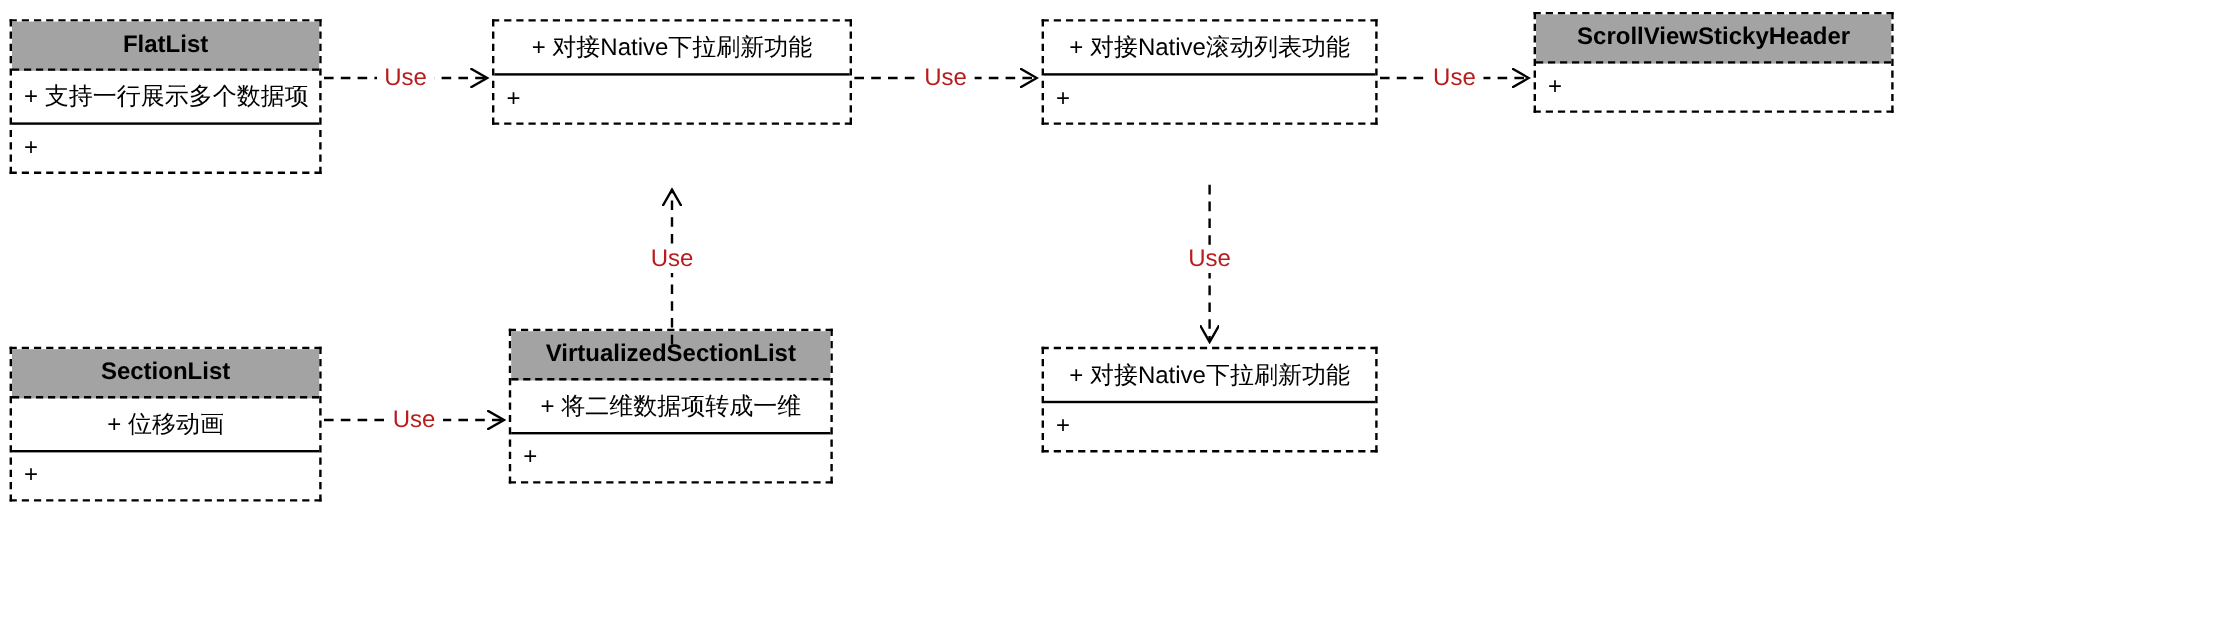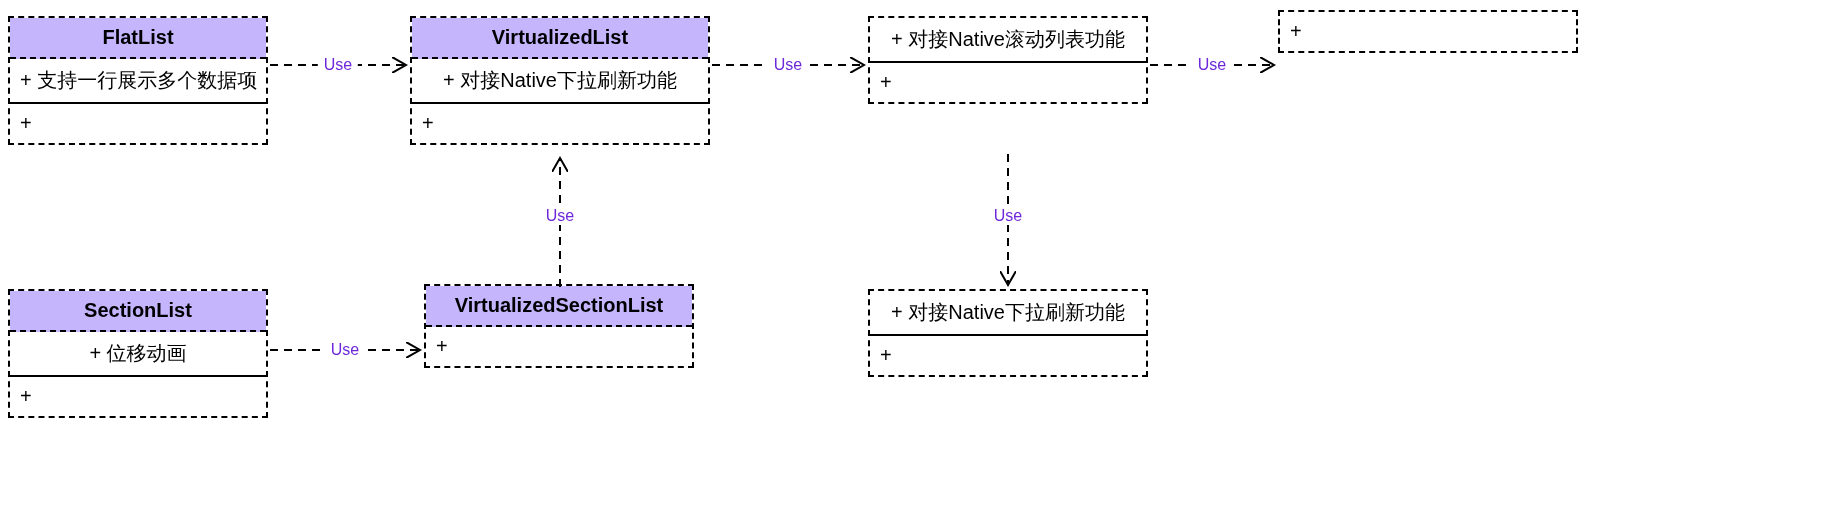--- a/index.html
+++ b/index.html
@@ -13,21 +13,21 @@
     color: #000000;
     position: relative;
   }
   .class-box {
     position: absolute;
     border: 2px dashed #000000;
     background: #ffffff;
     box-sizing: border-box;
   }
   .class-header {
-    background: #c4b5fd;
+    background: #a3a3a3;
     border-bottom: 2px dashed #000000;
     text-align: center;
     font-weight: bold;
     padding: 8px 6px;
     box-sizing: border-box;
     white-space: nowrap;
   }
   .class-attr {
     border-bottom: 2px solid #000000;
     padding: 8px 10px;
@@ -45,59 +45,60 @@
     left: 0;
     top: 0;
     width: 1848px;
     height: 516px;
     pointer-events: none;
   }
   .edge-label {
     position: absolute;
     background: #ffffff;
     padding: 0 6px;
-    font-size: 16px;
-    color: #6d28d9;
+    font-size: 20px;
+    color: #b91c1c;
     text-align: center;
     transform: translate(-50%, -50%);
     white-space: nowrap;
   }
 </style>
 </head>
 <body>
 
 <div class="class-box" style="left:8px; top:16px; width:260px;">
   <div class="class-header">FlatList</div>
   <div class="class-attr">+ 支持一行展示多个数据项</div>
   <div class="class-method">+</div>
 </div>
 
 <div class="class-box" style="left:410px; top:16px; width:300px;">
-  <div class="class-header">VirtualizedList</div>
   <div class="class-attr">+ 对接Native下拉刷新功能</div>
   <div class="class-method">+</div>
 </div>
 
 <div class="class-box" style="left:868px; top:16px; width:280px;">
   <div class="class-attr">+ 对接Native滚动列表功能</div>
   <div class="class-method">+</div>
 </div>
 
 <div class="class-box" style="left:1278px; top:10px; width:300px;">
+  <div class="class-header">ScrollViewStickyHeader</div>
   <div class="class-method">+</div>
 </div>
 
 <div class="class-box" style="left:8px; top:289px; width:260px;">
   <div class="class-header">SectionList</div>
   <div class="class-attr">+ 位移动画</div>
   <div class="class-method">+</div>
 </div>
 
-<div class="class-box" style="left:424px; top:284px; width:270px;">
+<div class="class-box" style="left:424px; top:274px; width:270px;">
   <div class="class-header">VirtualizedSectionList</div>
+  <div class="class-attr">+ 将二维数据项转成一维</div>
   <div class="class-method">+</div>
 </div>
 
 <div class="class-box" style="left:868px; top:289px; width:280px;">
   <div class="class-attr">+ 对接Native下拉刷新功能</div>
   <div class="class-method">+</div>
 </div>
 
 <svg class="overlay">
   <defs>

